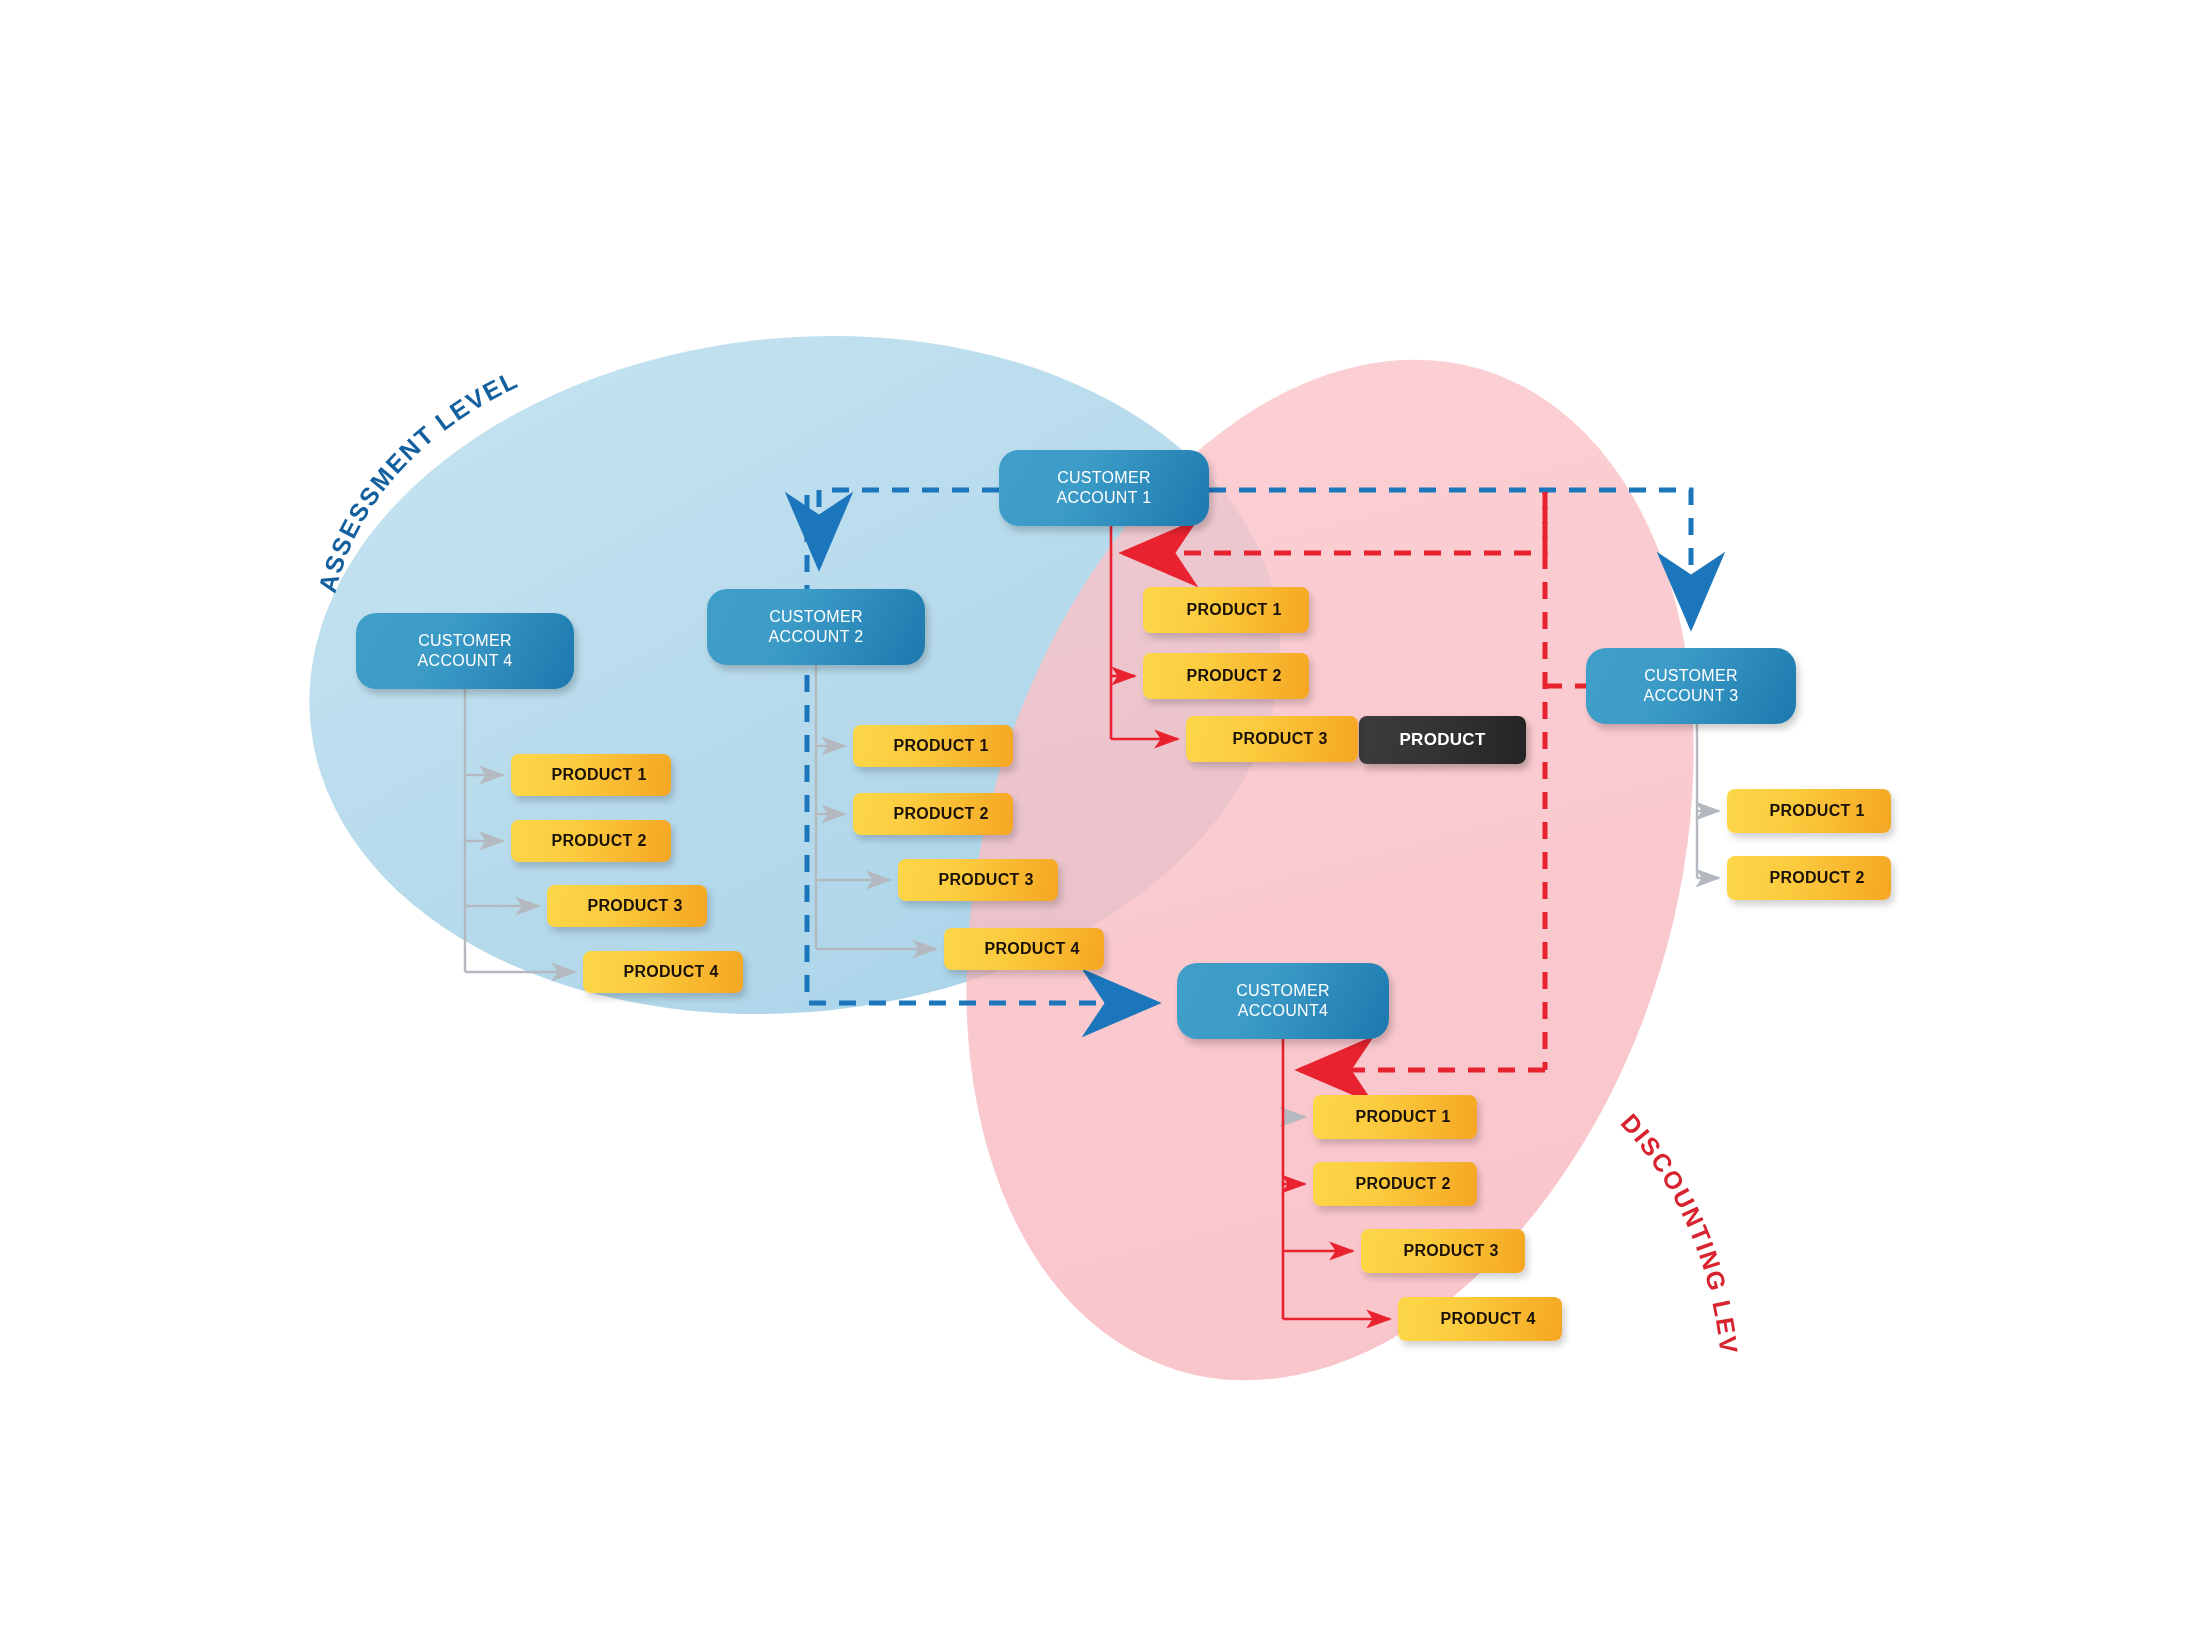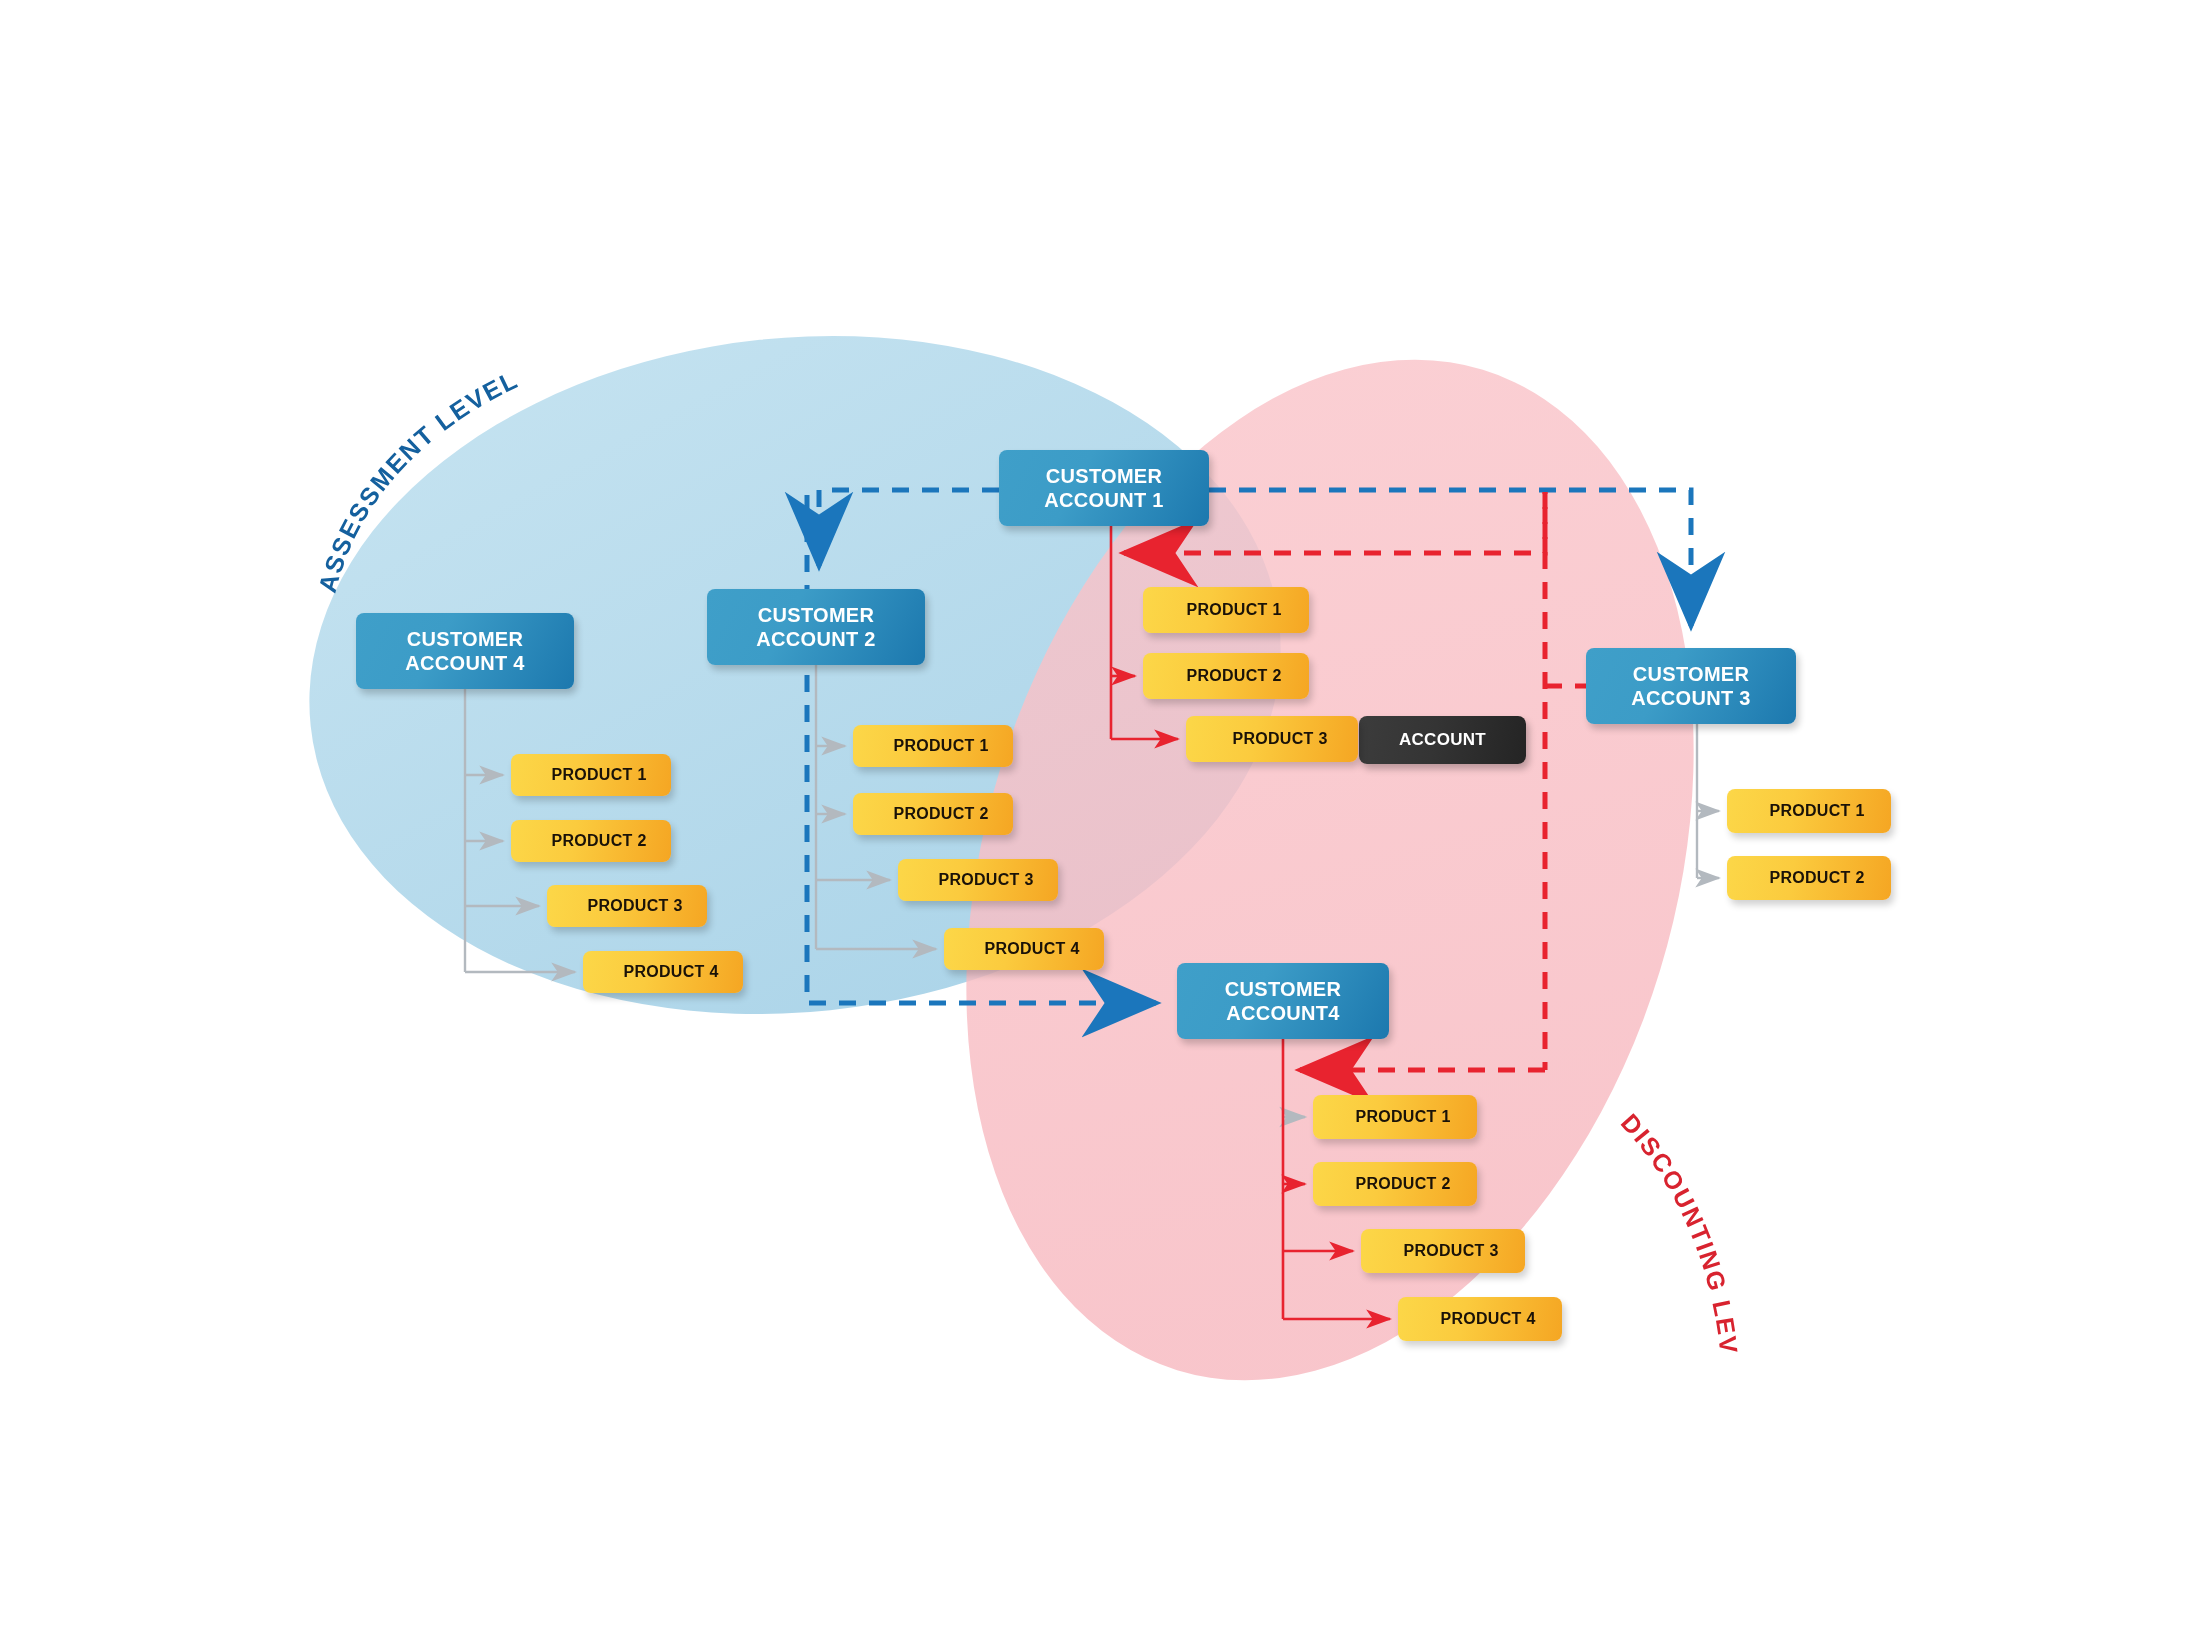--- a/index.html
+++ b/index.html
@@ -35,24 +35,24 @@
     text-align: center;
     border-radius: 10px;
     line-height: 1.22;
     letter-spacing: 0.3px;
     white-space: pre-line;
     user-select: none;
   }
   .account {
     background: linear-gradient(118deg, #3f9fc9 0%, #3c9cc7 38%, #1c78ae 100%);
     color: #ffffff;
-    font-size: 20px;
-    font-weight: 700;
+    font-size: 16px;
+    font-weight: 400;
     box-shadow: 3px 5px 7px rgba(0,0,0,0.20);
-    border-radius: 8px;
+    border-radius: 20px;
   }
   .product {
     background: linear-gradient(100deg, #fcd748 0%, #fbcb3e 40%, #f5a623 100%);
     color: #1a1208;
     font-size: 16px;
     font-weight: 700;
     box-shadow: 3px 5px 7px rgba(0,0,0,0.18);
     border-radius: 8px;
     padding-left: 16px;
   }
@@ -186,21 +186,21 @@
 
   <div class="node account" style="left:999px; top:450px; width:210px; height:76px;">CUSTOMER
 ACCOUNT 1</div>
 
   <div class="node account" style="left:1586px; top:648px; width:210px; height:76px;">CUSTOMER
 ACCOUNT 3</div>
 
   <div class="node account" style="left:1177px; top:963px; width:212px; height:76px;">CUSTOMER
 ACCOUNT4</div>
 
-  <div class="node discount" style="left:1359px; top:716px; width:167px; height:48px;">ACCOUNT</div>
+  <div class="node discount" style="left:1359px; top:716px; width:167px; height:48px;">PRODUCT</div>
 
   <div class="node product" style="left:511px; top:754px; width:160px; height:42px;">PRODUCT 1</div>
   <div class="node product" style="left:511px; top:820px; width:160px; height:42px;">PRODUCT 2</div>
   <div class="node product" style="left:547px; top:885px; width:160px; height:42px;">PRODUCT 3</div>
   <div class="node product" style="left:583px; top:951px; width:160px; height:42px;">PRODUCT 4</div>
 
   <div class="node product" style="left:853px; top:725px; width:160px; height:42px;">PRODUCT 1</div>
   <div class="node product" style="left:853px; top:793px; width:160px; height:42px;">PRODUCT 2</div>
   <div class="node product" style="left:898px; top:859px; width:160px; height:42px;">PRODUCT 3</div>
   <div class="node product" style="left:944px; top:928px; width:160px; height:42px;">PRODUCT 4</div>

